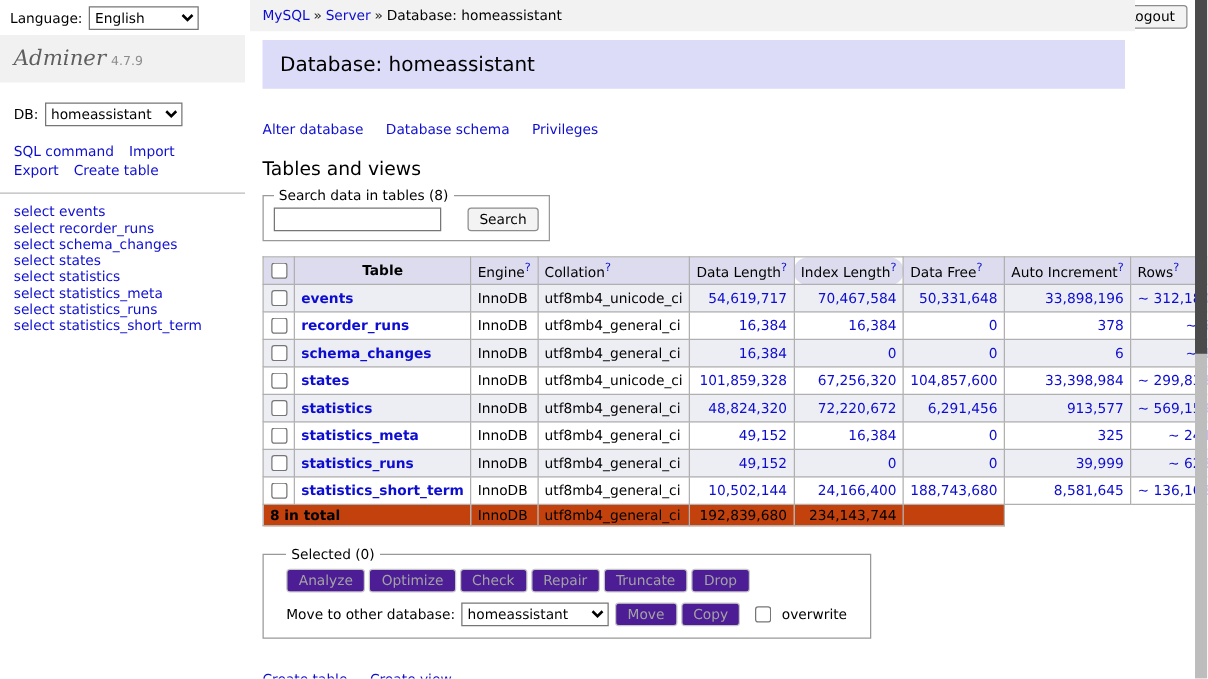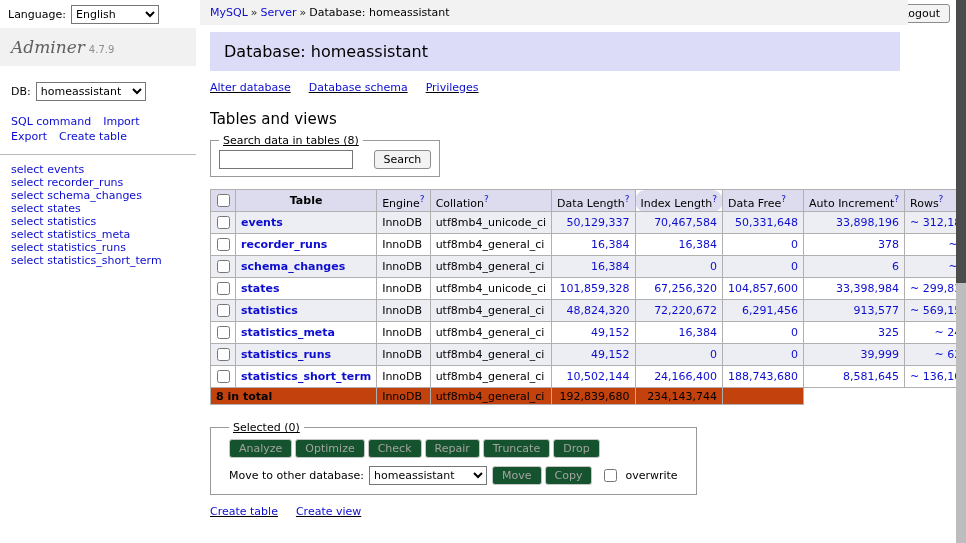--- a/index.html
+++ b/index.html
@@ -4,21 +4,21 @@
 <style>
   * { box-sizing: border-box; }
   html, body { margin: 0; padding: 0; }
   body { font-family: "DejaVu Sans", "Liberation Sans", sans-serif; font-size: 11px; color: #000; background: #fff; }
   #page { position: relative; width: 966px; height: 543px; overflow: hidden; background: #fff; }
   a { color: #0d0dd0; text-decoration: none; cursor: pointer; }
   select, input, button { font-family: inherit; font-size: 11px; }
   select { border: 1px solid #767676; background: #fff; height: 19px; }
   input[type=text] { border: 1px solid #767676; height: 19px; padding: 1px 4px; }
   button { background: #f3f3f3; border: 1px solid #8c8c8c; border-radius: 3px; padding: 2px 9px; cursor: pointer; color:#000; }
-  button:disabled { color: #a3a3a3; border-color: #c6c6c6; background: #14532d; cursor: default; }
+  button:disabled { color: #a3a3a3; border-color: #c6c6c6; background: #4c1d95; cursor: default; }
 
   #lang-bar { position: absolute; left: 8px; top: 5px; display: flex; align-items: center; gap: 5px; }
   #lang-select { width: 88px; }
   #logout { position: absolute; top: 4px; right: 16px; }
   #breadcrumb { position: absolute; left: 200px; top: 0; width: 708px; height: 25px; background: #f2f2f2; padding: 6px 10px; }
   #breadcrumb .sep { margin: 0 3px; color: #222; }
 
   #sidebar { position: absolute; left: 0; top: 28px; width: 196px; }
   #logo { background: #f1f1f1; padding: 9px 11px; }
   .logo-text { font-family: "DejaVu Serif", "Liberation Serif", serif; font-style: italic; font-size: 17px; color: #5f5f5f; }
@@ -27,25 +27,25 @@
   #db-select { width: 110px; }
   .side-links { margin: 14px 11px 0; line-height: 14px; }
   .side-links a { margin-right: 12px; }
   .side-links + .side-links { margin-top: 1px; }
   #sidebar hr { margin: 10px 0 0; border: none; border-top: 1px solid #b9b9b9; }
   #table-list { margin: 8px 0 0 11px; }
   #table-list a { display: block; line-height: 13px; white-space: nowrap; }
 
   #main { position: absolute; left: 200px; top: 25px; width: 756px; padding-left: 10px; }
   #main h2 { margin: 7px 0 0; width: 690px; background: #dcdcf8; font-size: 16px; font-weight: 400; padding: 10px 14px; }
-  .links-row { margin-top: 10px; text-decoration: underline; }
+  .links-row { margin-top: 26px; }
   .links-row a { margin-right: 18px; }
   #main h3 { margin: 16px 0 0; font-size: 15px; font-weight: 400; }
   fieldset { border: 1px solid #999; margin: 0; }
-  legend { padding: 0 4px; text-decoration: underline; }
+  legend { padding: 0 4px; }
   #search-fs { margin-top: 6px; display: inline-block; padding: 3px 8px 7px; }
   #search-input { width: 134px; }
   #search-fs button { margin-left: 17px; }
 
   #tables { margin-top: 12px; border-collapse: collapse; }
   #tables th, #tables td { border: 1px solid #b0b0b0; padding: 1px 5px; line-height: 13px; height: 17px; white-space: nowrap; }
   #tables thead th { background: #dcdcee; font-weight: 400; text-align: left; }
   #tables thead th.col-table { font-weight: bold; text-align: center; }
   #tables thead th.check-cell, #tables td.check { text-align: center; padding: 1px 2px; }
   #tables thead th:nth-child(1) { width: 22px; }
@@ -143,21 +143,21 @@
             <th class="" data-name="column-header-auto-increment">Auto Increment<sup><a data-name="help-link">?</a></sup></th>
             <th class="" data-name="column-header-rows">Rows<sup><a data-name="help-link">?</a></sup></th>
           </tr>
       </thead>
       <tbody data-name="tables-body">
           <tr data-name="table-row">
   <td class="check" data-name="row-checkbox-cell"><input type="checkbox" data-name="row-checkbox" style=""></td>
   <td class="tname" data-name="table-name-cell"><a data-name="table-link-events">events</a></td>
   <td data-name="engine-cell">InnoDB</td>
   <td data-name="collation-cell">utf8mb4_unicode_ci</td>
-  <td class="num" data-name="data-length-cell"><a data-name="data-length-link">50,129,337</a></td>
+  <td class="num" data-name="data-length-cell"><a data-name="data-length-link">54,619,717</a></td>
   <td class="num" data-name="index-length-cell"><a data-name="index-length-link">70,467,584</a></td>
   <td class="num" data-name="data-free-cell"><a data-name="data-free-link">50,331,648</a></td>
   <td class="num" data-name="auto-increment-cell"><a data-name="auto-increment-link">33,898,196</a></td>
   <td class="num" data-name="rows-cell"><a data-name="rows-link">~ 312,180</a></td>
 
 </tr>
           <tr data-name="table-row">
   <td class="check" data-name="row-checkbox-cell"><input type="checkbox" data-name="row-checkbox" style=""></td>
   <td class="tname" data-name="table-name-cell"><a data-name="table-link-recorder-runs">recorder_runs</a></td>
   <td data-name="engine-cell">InnoDB</td>

